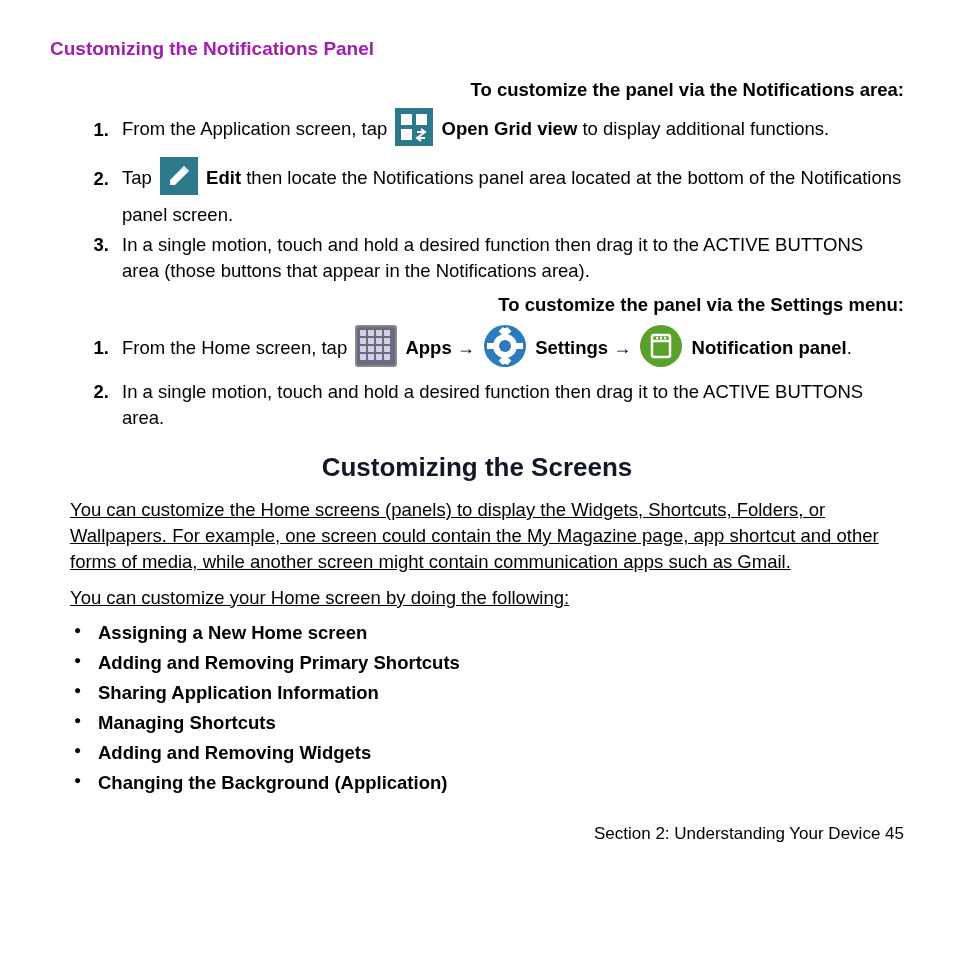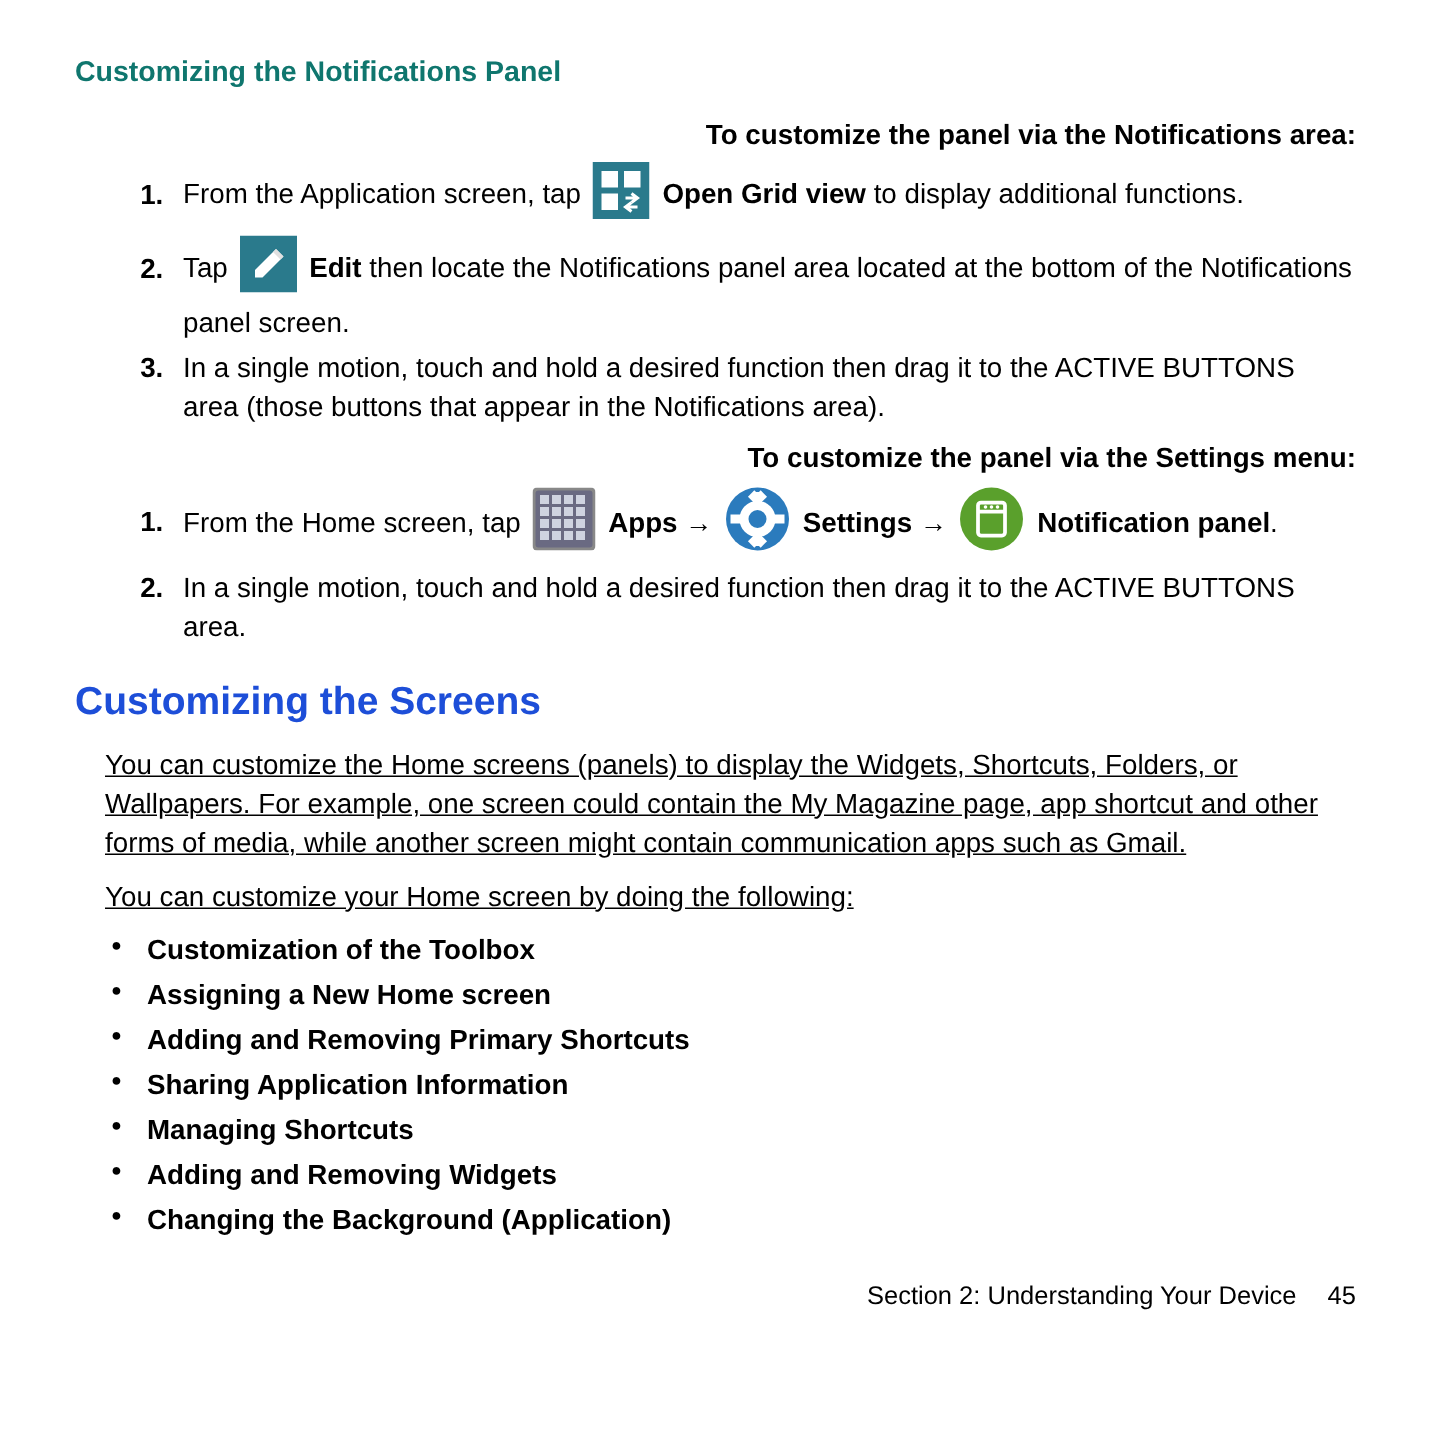--- a/index.html
+++ b/index.html
@@ -6,30 +6,31 @@
     font-family: Arial, Helvetica, sans-serif;
     margin: 0;
     padding: 36px 50px 36px 50px;
     width: 954px;
     box-sizing: border-box;
     color: #000;
     font-size: 18.5px;
     line-height: 1.4;
   }
   .h-blue-small {
-    color: #0f766e;
+    color: #a21caf;
     font-weight: bold;
     font-size: 19px;
     margin: 0 0 14px 0;
   }
   .h-blue-large {
-    color: #1d4ed8;
+    color: #0f172a;
     font-weight: bold;
     font-size: 26px;
     margin: 18px 0 12px 0;
+    text-align: center;
   }
   .sub-bold {
     font-weight: bold;
     margin: 4px 0 6px 20px;
     text-align: right;
   }
   ol {
     margin: 0 0 8px 0;
     padding-left: 64px;
   }
@@ -66,21 +67,21 @@
     vertical-align: middle;
     margin: 0 3px;
   }
   .bold { font-weight: bold; }
   .arrow { font-size: 18px; }
   .footer {
     text-align: right;
     margin-top: 26px;
     font-size: 17px;
   }
-  .pagenum { margin-left: 16px; }
+  .pagenum { }
 </style>
 </head>
 <body>
 
 <div class="h-blue-small">Customizing the Notifications Panel</div>
 
 <div class="sub-bold">To customize the panel via the Notifications area:</div>
 
 <ol>
   <li>
@@ -177,21 +178,20 @@
   </li>
   <li>In a single motion, touch and hold a desired function then drag it to the ACTIVE BUTTONS area.</li>
 </ol>
 
 <div class="h-blue-large">Customizing the Screens</div>
 
 <div class="para">You can customize the Home screens (panels) to display the Widgets, Shortcuts, Folders, or Wallpapers. For example, one screen could contain the My Magazine page, app shortcut and other forms of media, while another screen might contain communication apps such as Gmail.</div>
 <div class="para">You can customize your Home screen by doing the following:</div>
 
 <ul class="bullets">
-  <li>Customization of the Toolbox</li>
   <li>Assigning a New Home screen</li>
   <li>Adding and Removing Primary Shortcuts</li>
   <li>Sharing Application Information</li>
   <li>Managing Shortcuts</li>
   <li>Adding and Removing Widgets</li>
   <li>Changing the Background (Application)</li>
 </ul>
 
 <div class="footer">
   <span>Section 2:  Understanding Your Device</span>

